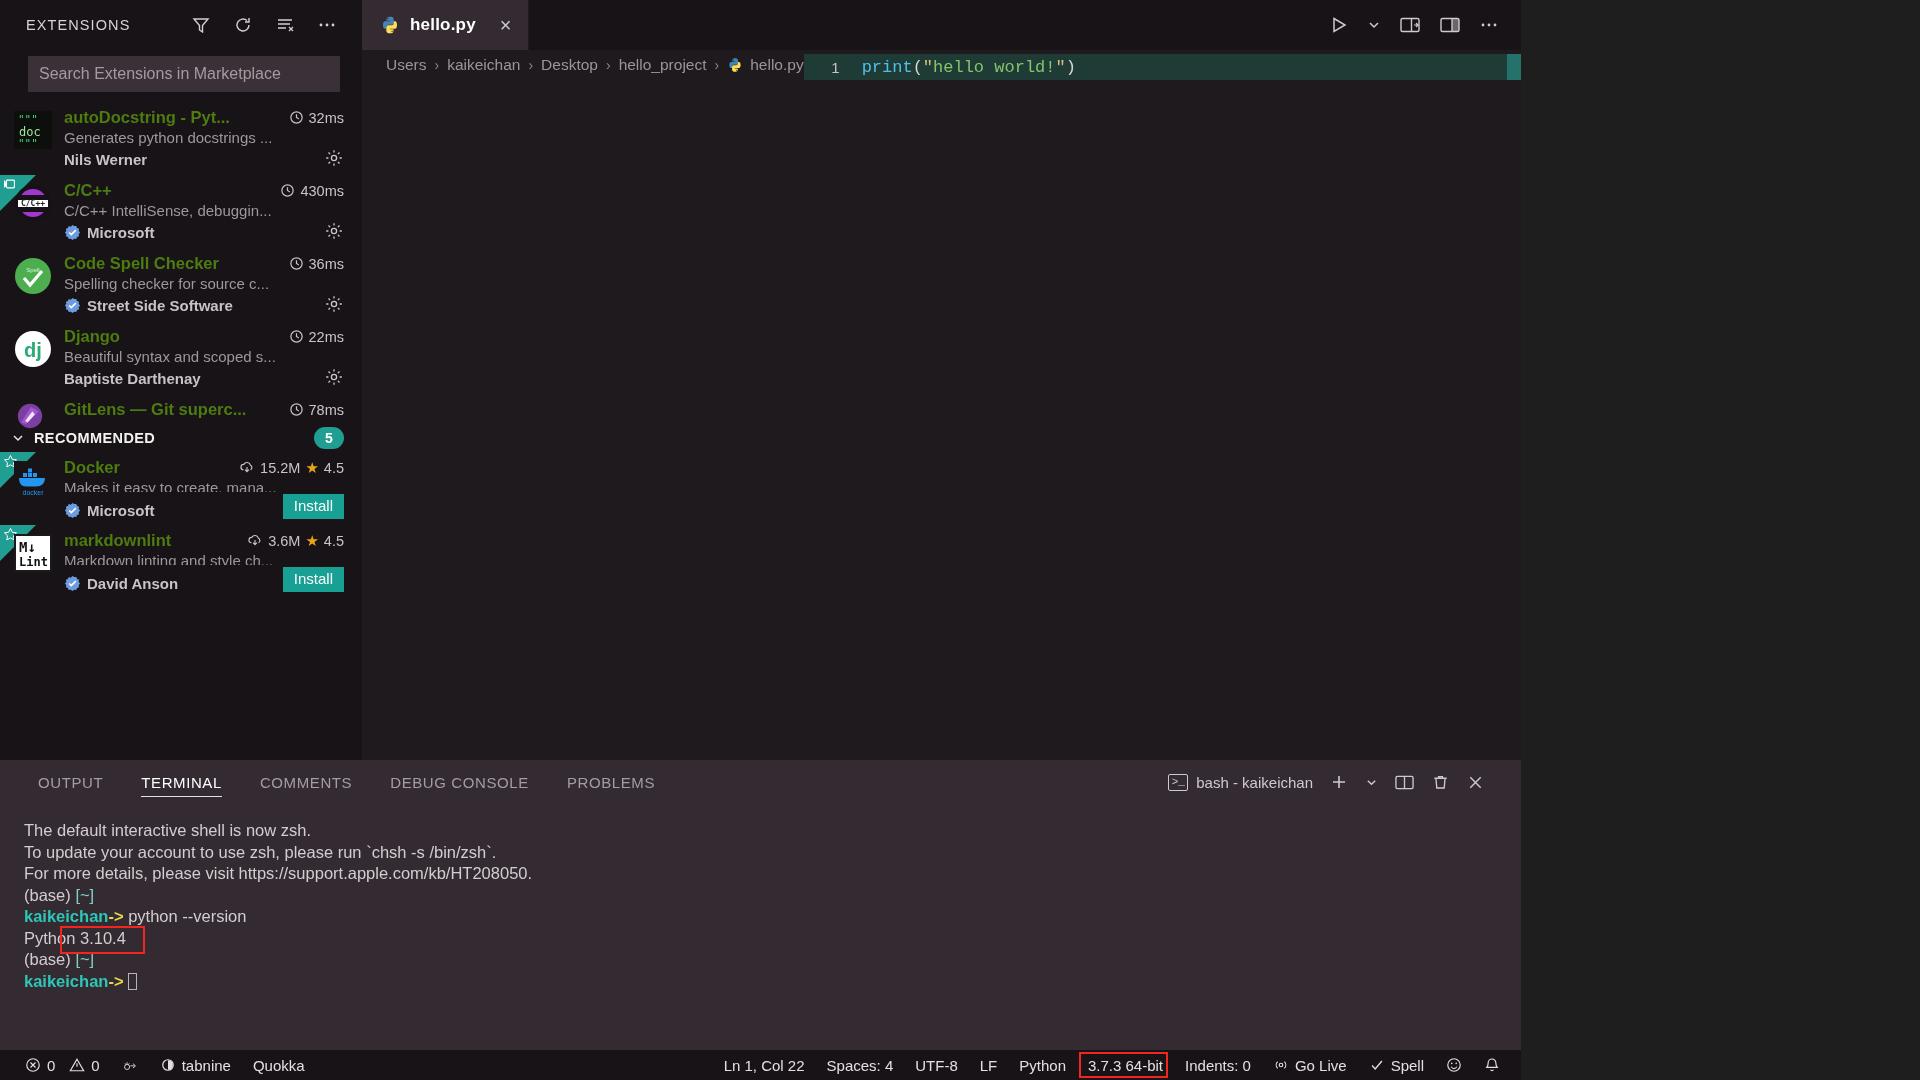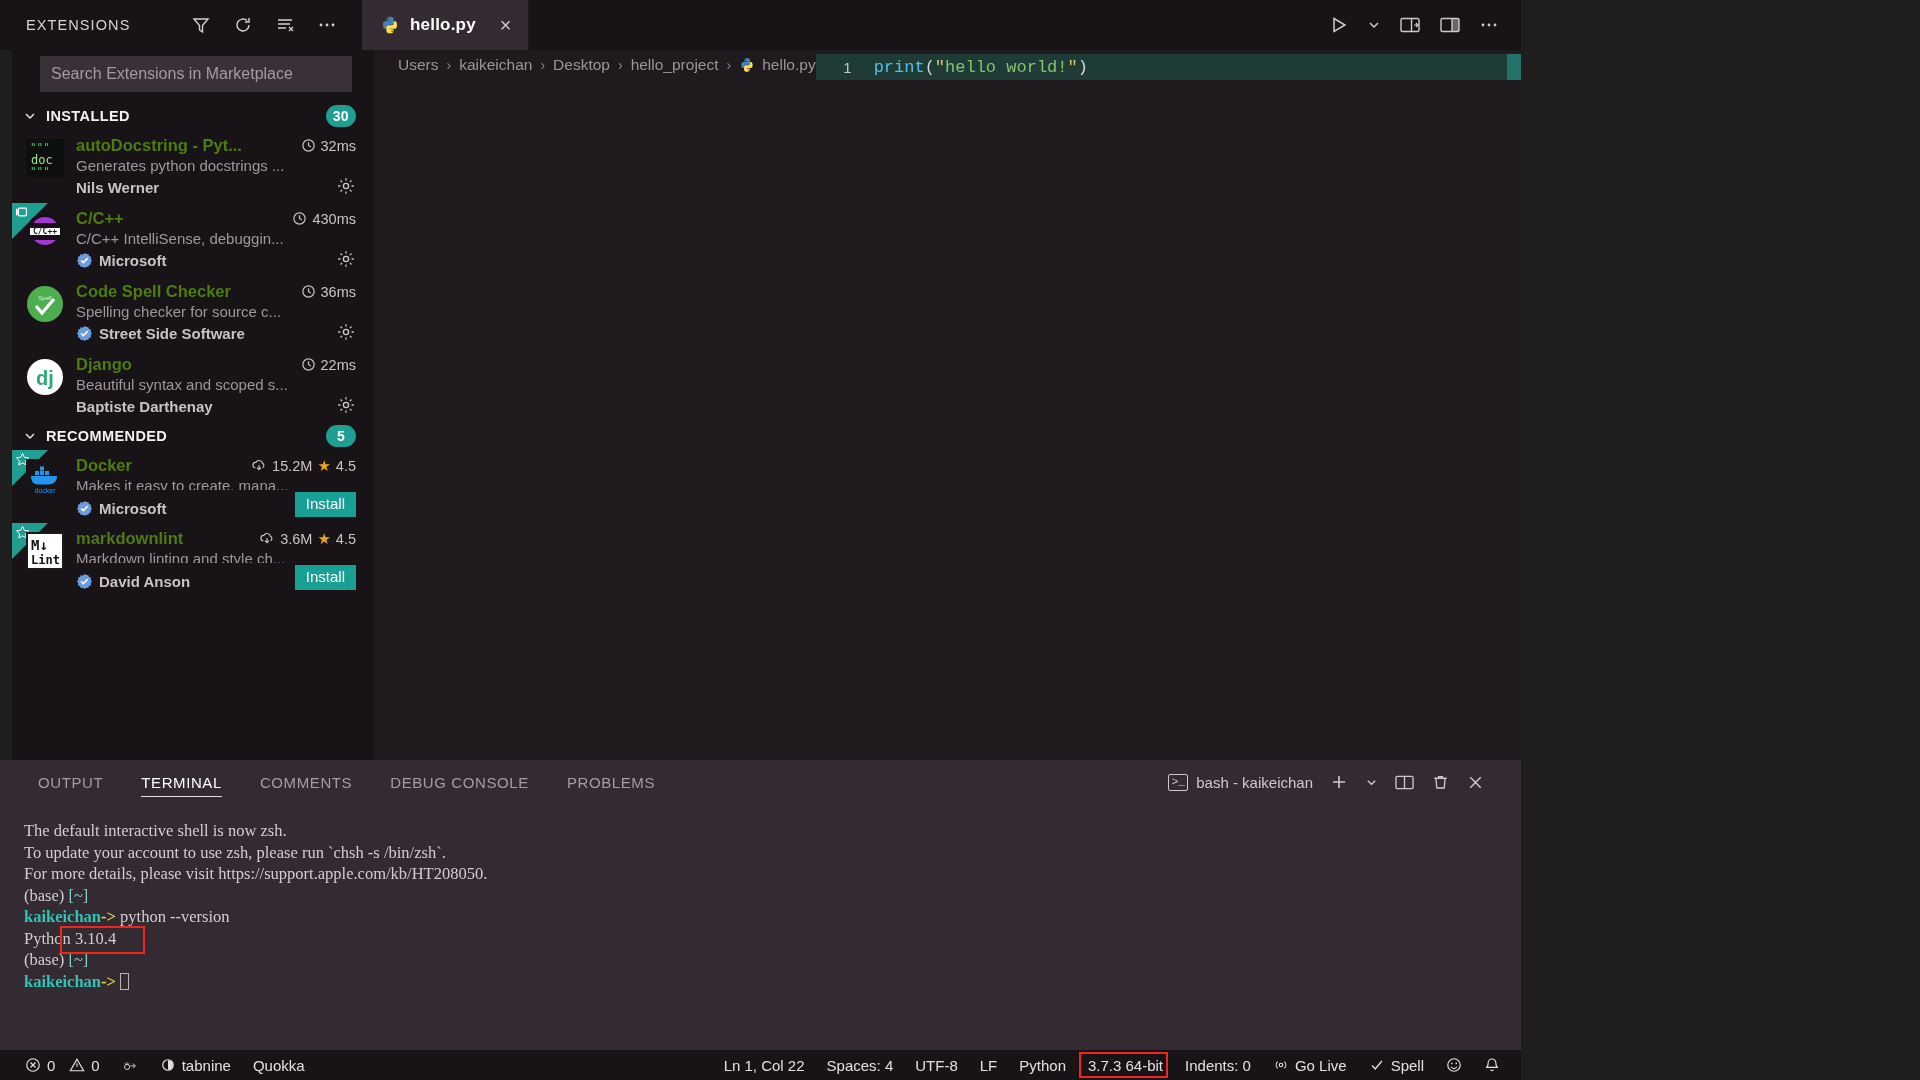--- a/index.html
+++ b/index.html
@@ -39,21 +39,21 @@
   .tab-close { margin-left: 14px; color: #cfc9cd; font-size: 20px; line-height: 1; cursor: pointer; }
   .tabs-spacer { flex: 1; }
   .tab-tools { display: flex; align-items: center; gap: 18px; padding-right: 22px; color: #cfc9cd; }
   .tt { cursor: pointer; display: flex; align-items: center; }
 
   
   .mid { flex: 1; display: flex; min-height: 0; }
 
   .sidebar {
     width: 362px; flex: 0 0 362px; background: #181317;
-    display: flex; flex-direction: column; overflow: hidden; position: relative; margin-left: 12px;
+    display: flex; flex-direction: column; overflow: hidden; position: relative;
   }
   .search-wrap { padding: 6px 22px 10px 28px; }
   .search-box {
     width: 100%; height: 36px; background: #393137; border: 1px solid #393137;
     color: #a9a2a7; font-size: 16px; padding: 0 10px;
     font-family: "Liberation Sans", sans-serif; outline: none;
   }
   .search-box::placeholder { color: #a39ba0; }
 
   .section-head {
@@ -130,21 +130,21 @@
   .ptab.active::after {
     content: ""; position: absolute; left: 16px; right: 16px; bottom: 7px; height: 1.5px; background: #e4dfe2;
   }
   .panel-right { margin-left: auto; display: flex; align-items: center; gap: 16px; color: #cfc9cd; font-size: 15px; padding-right: 8px; }
   .term-chip { display: flex; align-items: center; gap: 8px; }
   .term-sq { width: 20px; height: 17px; border: 1.6px solid #cfc9cd; border-radius: 2px; display:flex; align-items:center; justify-content:center; font-size: 11px; font-family: "Liberation Mono", monospace; }
   .pico { cursor: pointer; display: flex; align-items: center; }
 
   .term-body {
     flex: 1; padding: 16px 0 0 24px;
-    font-family: Liberation Serif, serif; font-size: 16.5px; line-height: 21.5px;
+    font-family: Liberation Sans, sans-serif; font-size: 16.5px; line-height: 21.5px;
     color: #d3cdd1; position: relative; white-space: pre;
   }
   .t-user { color: #2ec4b6; font-weight: 700; }
   .t-arrow { color: #e8d44d; font-weight: 700; }
   .t-tilde { color: #7fd1c7; }
   .t-dim { color: #d3cdd1; }
   .hl-box {
     position: absolute; border: 2.5px solid #f0261f; pointer-events: none;
   }
   .cursor-blk { display: inline-block; width: 9px; height: 17px; border: 1.3px solid #b9b3b7; vertical-align: -3px; }
@@ -250,29 +250,20 @@
   </div>
 
   <div class="mid">
 
     <div class="sidebar">
 
       <div class="search-wrap">
         <input class="search-box" value="" placeholder="Search Extensions in Marketplace" style="">
       </div>
 
-      <div class="section-head">
-        <span class="chev">
-          <svg width="16" height="16" viewBox="0 0 16 16" fill="none" stroke="currentColor" stroke-width="1.5">
-              <path d="M4 6l4 4 4-4"></path>
-            </svg>
-        </span>
-        <span>INSTALLED</span>
-        <span class="badge-count">30</span>
-      </div>
 
       <div class="ext-list">
 
         <div class="ext-row">
           <span class="ext-icon">
             <svg width="38" height="38" viewBox="0 0 38 38">
               <rect width="38" height="38" fill="#0d0f0d"></rect>
               <text x="4" y="12" fill="#37d66a" font-size="11" font-family="monospace">"""</text>
               <text x="5" y="25" fill="#9ee89e" font-size="12" font-family="monospace">doc</text>
               <text x="4" y="36" fill="#37d66a" font-size="11" font-family="monospace">"""</text>
@@ -412,20 +403,41 @@
               <span class="gear">
                 <svg width="20" height="20" viewBox="0 0 20 20" fill="none" stroke="currentColor" stroke-width="1.3">
                     <circle cx="10" cy="10" r="2.6"></circle>
                     <path d="M10 2.2v2.2M10 15.6v2.2M2.2 10h2.2M15.6 10h2.2M4.5 4.5l1.6 1.6M13.9 13.9l1.6 1.6M15.5 4.5l-1.6 1.6M6.1 13.9l-1.6 1.6"></path>
                   </svg>
               </span>
             </div>
           </div>
         </div>
 
+        <div class="ext-row" style="height:30px">
+          <span class="ext-icon" style="height:26px">
+            <svg width="32" height="26" viewBox="0 0 38 32">
+              <circle cx="19" cy="16" r="15" fill="#7b3fa0"></circle>
+              <path d="M8 24 L20 5 L30 10 L14 26 Z" fill="#b05ce0" opacity=".75"></path>
+              <path d="M13 22l9-12 3 4-9 10z" fill="#ffffff" opacity=".85"></path>
+            </svg>
+          </span>
+          <div class="ext-body">
+            <div class="ext-line1">
+              <span class="ext-name">GitLens — Git superc...</span>
+              <span class="ext-meta">
+                <svg width="15" height="15" viewBox="0 0 16 16" fill="none" stroke="#c9c3c7" stroke-width="1.3">
+                    <circle cx="8" cy="8" r="6"></circle>
+                    <path d="M8 4.5V8l2.5 1.5"></path>
+                  </svg>
+                <span>78ms</span>
+              </span>
+            </div>
+          </div>
+        </div>
 
         <div class="section-head">
           <span class="chev">
             <svg width="16" height="16" viewBox="0 0 16 16" fill="none" stroke="currentColor" stroke-width="1.5">
                 <path d="M4 6l4 4 4-4"></path>
               </svg>
           </span>
           <span>RECOMMENDED</span>
           <span class="badge-count">5</span>
         </div>

